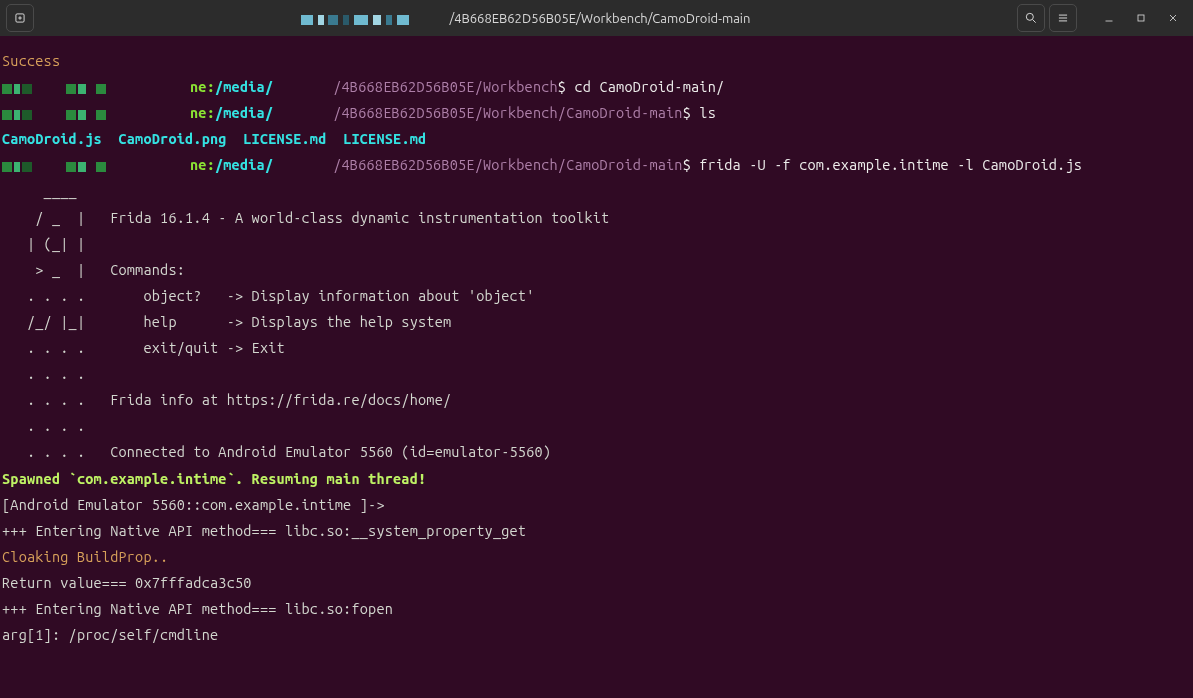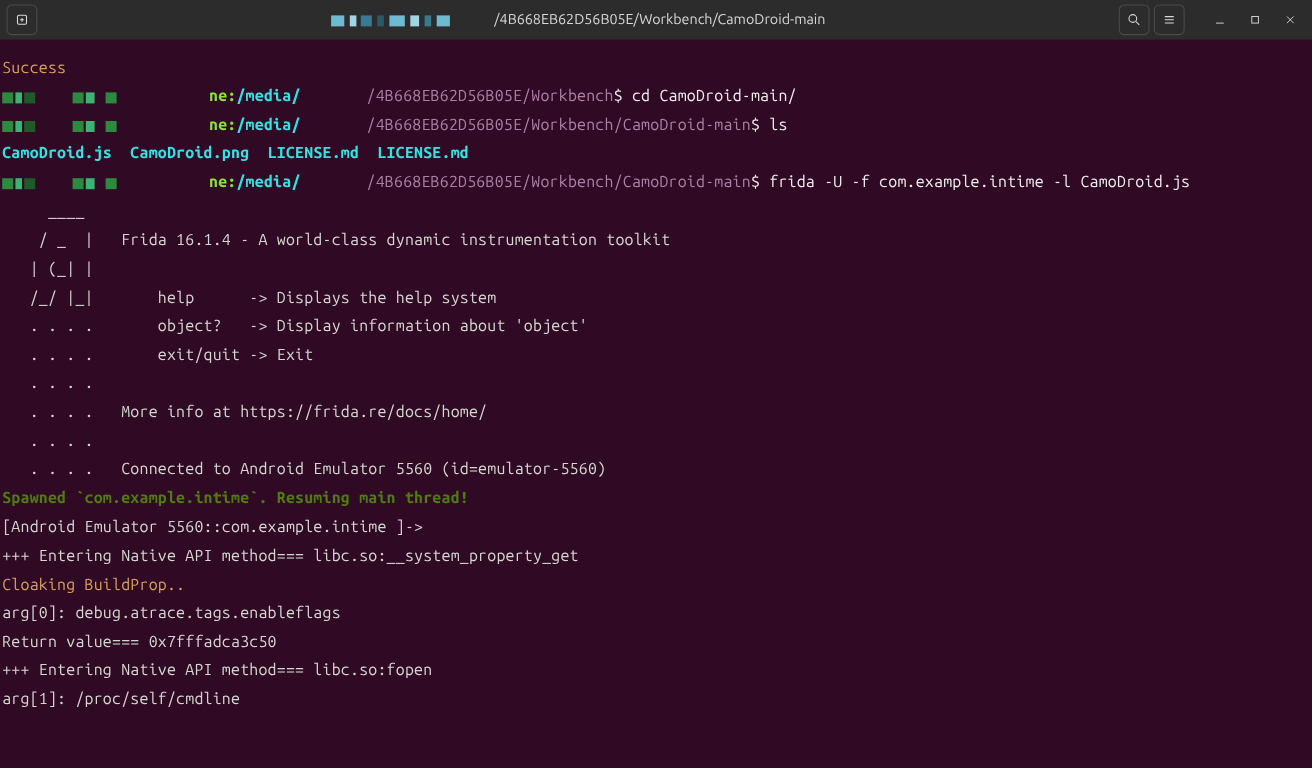--- a/index.html
+++ b/index.html
@@ -50,21 +50,21 @@
     letter-spacing: 0.2px;
   }
   .line { white-space: pre; }
   .orange { color: #d7a05a; }
   .host   { color: #8ae234; font-weight: bold; }
   .path-cyan  { color: #34e2e2; font-weight: bold; }
   .path-mag   { color: #ad7fa8; font-weight: normal; }
   .dollar { color: #eeeeec; }
   .cmd    { color: #eeeeec; }
   .lsfile { color: #34e2e2; font-weight: bold; margin-top: 16px; }
-  .bold   { font-weight: bold; color: #4d7c0f; }
+  .bold   { font-weight: bold; color: #bef264; }
   .pixel-block {
     display:inline-block;
     height:12px;
     vertical-align:middle;
   }
   .censor-bar {
     display: inline-block;
     position: relative;
     top: 2px;
   }
@@ -145,31 +145,31 @@
 
   <div class="line"><span class="censor-bar"><span style="width:10px;background:#2b8a3e"></span><span style="width:6px;background:#3cb371"></span><span style="width:10px;background:#1e5a2a"></span><span style="width:30px;background:transparent"></span><span style="width:10px;background:#2b8a3e"></span><span style="width:8px;background:#3cb371"></span><span style="width:6px;background:transparent"></span><span style="width:10px;background:#2b8a3e"></span><span style="width:80px;background:transparent"></span></span><span class="host">ne:</span><span class="path-cyan">/media/</span><span class="pixel-block" style="width:60px"></span><span class="path-mag">/4B668EB62D56B05E/Workbench/CamoDroid-main</span><span class="dollar">$</span><span class="cmd"> ls</span></div>
 
   <div class="line"><span class="lsfile">CamoDroid.js</span>  <span class="lsfile">CamoDroid.png</span>  <span class="lsfile">LICENSE.md</span>  <span class="lsfile">LICENSE.md</span></div>
 
   <div class="line"><span class="censor-bar"><span style="width:10px;background:#2b8a3e"></span><span style="width:6px;background:#3cb371"></span><span style="width:10px;background:#1e5a2a"></span><span style="width:30px;background:transparent"></span><span style="width:10px;background:#2b8a3e"></span><span style="width:8px;background:#3cb371"></span><span style="width:6px;background:transparent"></span><span style="width:10px;background:#2b8a3e"></span><span style="width:80px;background:transparent"></span></span><span class="host">ne:</span><span class="path-cyan">/media/</span><span class="pixel-block" style="width:60px"></span><span class="path-mag">/4B668EB62D56B05E/Workbench/CamoDroid-main</span><span class="dollar">$</span><span class="cmd"> frida -U -f com.example.intime -l CamoDroid.js</span></div>
 
   <div class="line">     ____</div>
   <div class="line">    / _  |   Frida 16.1.4 - A world-class dynamic instrumentation toolkit</div>
   <div class="line">   | (_| |</div>
+  <div class="line">    &gt; _  |   Commands:</div>
+  <div class="line">   . . . .       object?   -&gt; Display information about 'object'</div>
   <div class="line">   /_/ |_|       help      -&gt; Displays the help system</div>
-  <div class="line">   . . . .       object?   -&gt; Display information about 'object'</div>
   <div class="line">   . . . .       exit/quit -&gt; Exit</div>
   <div class="line">   . . . .</div>
-  <div class="line">   . . . .   More info at https://frida.re/docs/home/</div>
+  <div class="line">   . . . .   Frida info at https://frida.re/docs/home/</div>
   <div class="line">   . . . .</div>
   <div class="line">   . . . .   Connected to Android Emulator 5560 (id=emulator-5560)</div>
 
   <div class="line bold">Spawned `com.example.intime`. Resuming main thread!</div>
   <div class="line">[Android Emulator 5560::com.example.intime ]-&gt;</div>
   <div class="line">+++ Entering Native API method=== libc.so:__system_property_get</div>
   <div class="line orange">Cloaking BuildProp..</div>
-  <div class="line">arg[0]: debug.atrace.tags.enableflags</div>
   <div class="line">Return value=== 0x7fffadca3c50</div>
   <div class="line"></div>
   <div class="line">+++ Entering Native API method=== libc.so:fopen</div>
   <div class="line">arg[1]: /proc/self/cmdline</div>
 
 </div>
 
 </body></html>

